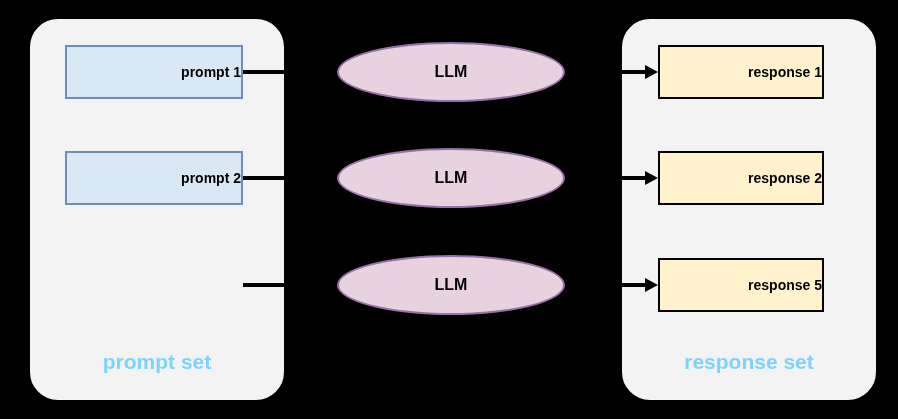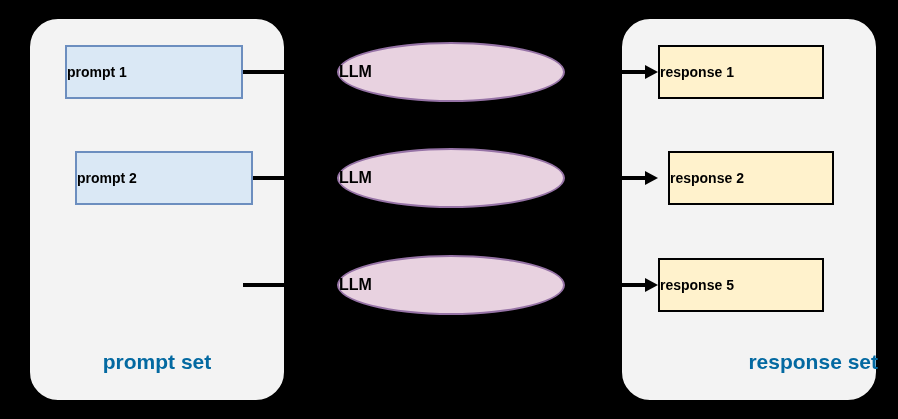--- a/index.html
+++ b/index.html
@@ -27,48 +27,48 @@
     position:absolute;top:17px;width:258px;height:385px;
     background:var(--group-fill);
     border:2px solid var(--group-border);
     border-radius:30px;
   }
   .group.left{left:28px;}
   .group.right{left:620px;}
   .group-label{
     position:absolute;top:350px;width:258px;
     text-align:center;
-    font-size:21px;font-weight:bold;color:#0369a1;
+    font-size:21px;font-weight:bold;color:#7dd3fc;
   }
   .group-label.left{left:28px;}
-  .group-label.right{left:620px;text-align:right;}
+  .group-label.right{left:620px;}
   .node{
-    position:absolute;display:flex;align-items:center;justify-content:flex-start;
+    position:absolute;display:flex;align-items:center;justify-content:flex-end;
     font-size:14px;font-weight:bold;color:#000;
     height:54px;
   }
   .node.prompt{
     left:65px;width:178px;
     background:var(--prompt-fill);
     border:2px solid var(--prompt-border);
   }
   .node.response{
     left:658px;width:166px;
     background:var(--response-fill);
     border:2px solid var(--response-border);
   }
   .row-a{top:45px;}
-  .row-b{top:151px;margin-left:10px;}
+  .row-b{top:151px;}
   .row-c{top:258px;}
   .ellipse{
     position:absolute;left:337px;width:228px;height:60px;
     background:var(--llm-fill);
     border:2px solid var(--llm-border);
     border-radius:50%;
-    display:flex;align-items:center;
+    display:flex;align-items:center;justify-content:center;
     font-size:16px;font-weight:bold;color:#000;
   }
   .ell-a{top:42px;}
   .ell-b{top:148px;}
   .ell-c{top:255px;}
   svg.arrows{
     position:absolute;left:0;top:0;width:898px;height:419px;
     pointer-events:none;
   }
   svg.arrows line{stroke:var(--arrow);stroke-width:4;}

